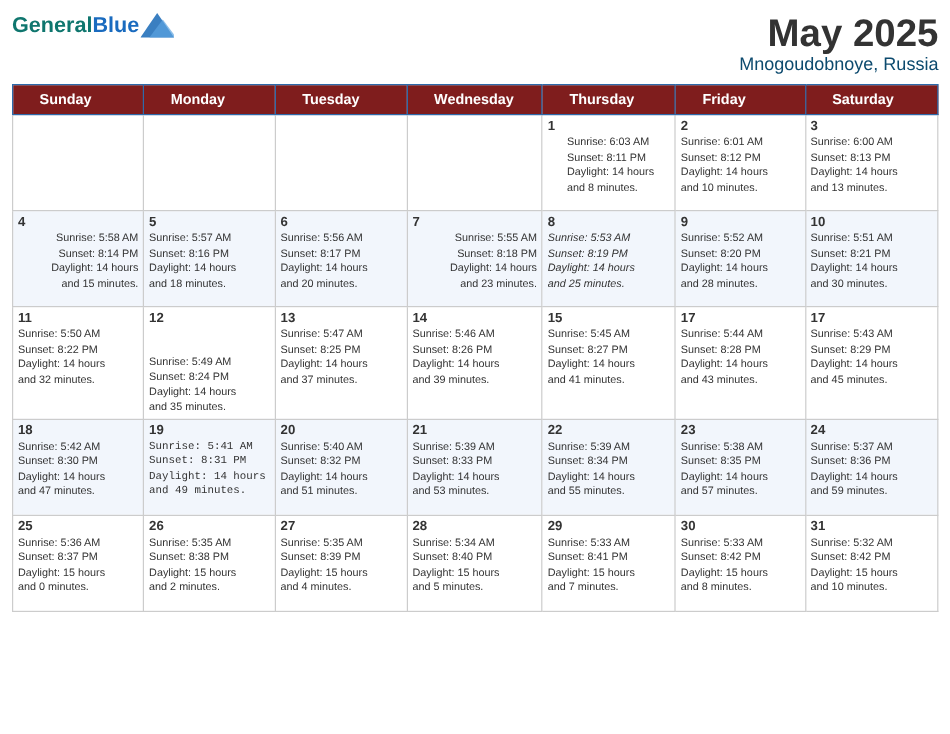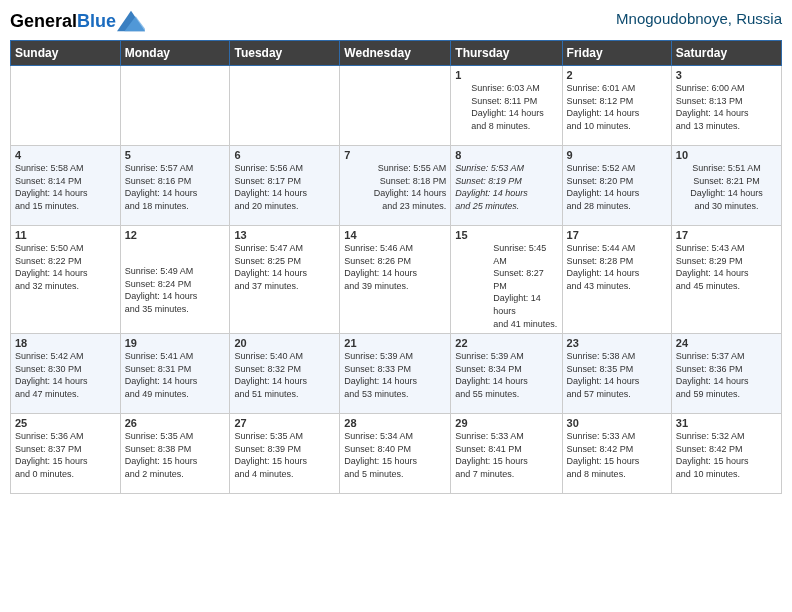--- a/index.html
+++ b/index.html
@@ -23,21 +23,21 @@
       margin-bottom: 8px;
     }
     .logo {
       display: flex;
       align-items: center;
     }
     .logo-text {
       font-size: 18px;
       font-weight: bold;
     }
-    .logo-general { color: #000000; }
+    .logo-general { color: #0f766e; }
     .logo-blue { color: #1a6bbf; }
     .logo-icon {
       width: 28px;
       height: 22px;
       margin-left: 1px;
     }
     .title-block {
       text-align: right;
     }
     .month-title {
@@ -49,25 +49,25 @@
     .location-title {
       font-size: 15px;
       color: #0c4a6e;
     }
     .calendar {
       width: 100%;
       border-collapse: collapse;
       border: 1px solid #ccc;
     }
     .calendar th {
-      background: #404040;
+      background: #7f1d1d;
       color: #fff;
       font-size: 12px;
       font-weight: bold;
-      padding: 5px 4px;
+      padding: 5px 22px;
       text-align: left;
       border: 1px solid #2e6aaa;
     }
     .calendar td {
       border: 1px solid #ccc;
       vertical-align: top;
       padding: 3px 4px;
       width: 113px;
       font-size: 9.5px;
       color: #333;
@@ -102,20 +102,21 @@
         <span class="logo-text">
           <span class="logo-general">General</span><span class="logo-blue">Blue</span>
         </span>
         <svg class="logo-icon" viewBox="0 0 30 22" xmlns="http://www.w3.org/2000/svg">
           <polygon points="0,22 15,0 30,22" fill="#3a7fc1"></polygon>
           <polygon points="8,22 20,6 32,22" fill="#5ba3e0" opacity="0.7"></polygon>
         </svg>
       </div>
     </div>
     <div class="title-block">
+      <div class="month-title">May 2025</div>
       <div class="location-title">Mnogoudobnoye, Russia</div>
     </div>
   </div>
 
   <table class="calendar">
     <thead>
       <tr>
       <th>Sunday</th>
           <th>Monday</th>
           <th>Tuesday</th>
@@ -149,21 +150,21 @@
             <div class="day-number">3</div>
             <div class="day-info" style="white-space: pre-line;">Sunrise: 6:00 AM
 Sunset: 8:13 PM
 Daylight: 14 hours
 and 13 minutes.</div>
           </td>
         </tr>
         <tr>
           <td>
             <div class="day-number">4</div>
-            <div class="day-info" style="white-space: pre-line;">Sunrise: 5:58 AM
+            <div class="day-info" style="white-space: pre-line; text-align: right;">Sunrise: 5:58 AM
 Sunset: 8:14 PM
 Daylight: 14 hours
 and 15 minutes.</div>
           </td>
           <td>
             <div class="day-number">5</div>
             <div class="day-info" style="white-space: pre-line;">Sunrise: 5:57 AM
 Sunset: 8:16 PM
 Daylight: 14 hours
 and 18 minutes.</div>
@@ -191,21 +192,21 @@
           </td>
           <td>
             <div class="day-number">9</div>
             <div class="day-info" style="white-space: pre-line;">Sunrise: 5:52 AM
 Sunset: 8:20 PM
 Daylight: 14 hours
 and 28 minutes.</div>
           </td>
           <td>
             <div class="day-number">10</div>
-            <div class="day-info" style="white-space: pre-line; text-align: center;">Sunrise: 5:51 AM
+            <div class="day-info" style="white-space: pre-line;">Sunrise: 5:51 AM
 Sunset: 8:21 PM
 Daylight: 14 hours
 and 30 minutes.</div>
           </td>
         </tr>
         <tr>
           <td>
             <div class="day-number">11</div>
             <div class="day-info" style="white-space: pre-line;">Sunrise: 5:50 AM
 Sunset: 8:22 PM
@@ -228,21 +229,21 @@
           </td>
           <td>
             <div class="day-number">14</div>
             <div class="day-info" style="white-space: pre-line;">Sunrise: 5:46 AM
 Sunset: 8:26 PM
 Daylight: 14 hours
 and 39 minutes.</div>
           </td>
           <td>
             <div class="day-number">15</div>
-            <div class="day-info" style="white-space: pre-line; margin-left: 38px;">Sunrise: 5:45 AM
+            <div class="day-info" style="white-space: pre-line;">Sunrise: 5:45 AM
 Sunset: 8:27 PM
 Daylight: 14 hours
 and 41 minutes.</div>
           </td>
           <td>
             <div class="day-number">17</div>
             <div class="day-info" style="white-space: pre-line;">Sunrise: 5:44 AM
 Sunset: 8:28 PM
 Daylight: 14 hours
 and 43 minutes.</div>
@@ -258,21 +259,21 @@
         <tr>
           <td>
             <div class="day-number">18</div>
             <div class="day-info" style="white-space: pre-line;">Sunrise: 5:42 AM
 Sunset: 8:30 PM
 Daylight: 14 hours
 and 47 minutes.</div>
           </td>
           <td>
             <div class="day-number">19</div>
-            <div class="day-info" style="white-space: pre-line;">Sunrise: 5:41 AM
+            <div class="day-info" style="white-space: pre-line; font-family: Liberation Mono, monospace;">Sunrise: 5:41 AM
 Sunset: 8:31 PM
 Daylight: 14 hours
 and 49 minutes.</div>
           </td>
           <td>
             <div class="day-number">20</div>
             <div class="day-info" style="white-space: pre-line;">Sunrise: 5:40 AM
 Sunset: 8:32 PM
 Daylight: 14 hours
 and 51 minutes.</div>

